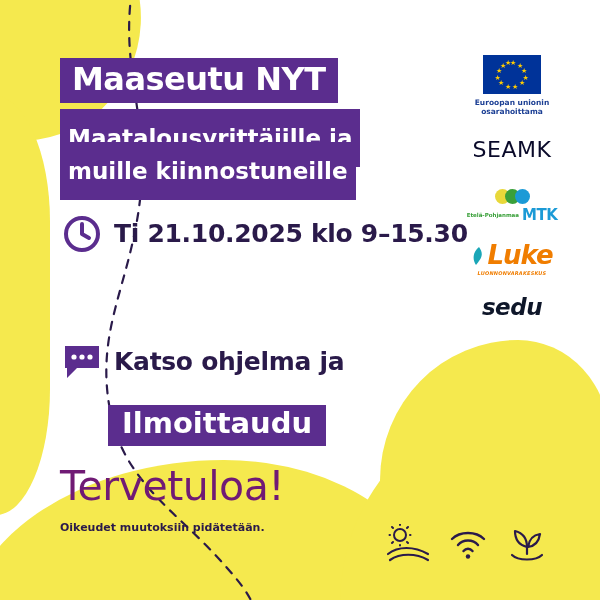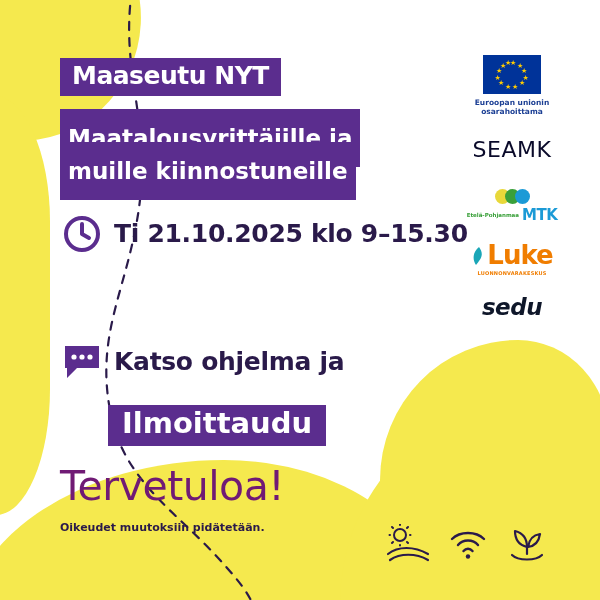--- a/index.html
+++ b/index.html
@@ -47,21 +47,21 @@
   
   .dashed{
     position:absolute;left:0;top:0;width:600px;height:600px;
     pointer-events:none;
   }
   
   .content{position:absolute;left:0;top:0;width:600px;height:600px;}
   .title{
     position:absolute;left:60px;top:58px;
     background:#5b2d8e;color:#ffffff;
-    font-size:25px;font-weight:bold;
+    font-size:32px;font-weight:bold;
     letter-spacing:-0.5px;
     padding:5px 12px 8px 12px;
     line-height:1;
   }
   .subtitle{
     position:absolute;left:60px;top:122px;
     width:330px;
   }
   .subtitle span{
     display:inline;
@@ -125,21 +125,21 @@
   .seamk{
     margin-top:20px;color:#0a0a2a;font-size:22px;
     font-weight:normal;letter-spacing:0.5px;
   }
   .mtk{margin-top:20px;display:flex;flex-direction:column;align-items:center;}
   .mtk-top{display:flex;align-items:flex-end;height:22px;}
   .mtk-dot{width:15px;height:15px;border-radius:50%;display:inline-block;}
   .mtk-row2{display:flex;align-items:center;margin-top:2px;}
   .mtk-sub{font-size:5.5px;color:#3aa03a;font-weight:bold;margin-right:3px;}
   .mtk-word{font-size:15px;font-weight:bold;color:#1b9ad6;letter-spacing:-0.5px;}
-  .luke{margin-top:18px;display:flex;flex-direction:column;align-items:center;}
+  .luke{margin-top:18px;display:flex;flex-direction:column;align-items:center;font-style:italic;}
   .luke-word{font-size:26px;font-weight:bold;color:#f07d00;letter-spacing:-1px;line-height:1;}
   .luke-sub{font-size:5px;color:#f07d00;letter-spacing:0.2px;margin-top:2px;font-weight:bold;}
   .sedu{
     margin-top:18px;color:#0f172a;font-size:23px;
     font-style:italic;font-weight:bold;letter-spacing:-0.5px;
   }
   
   .striprow{
     position:absolute;right:52px;bottom:36px;
     display:flex;align-items:center;gap:18px;

